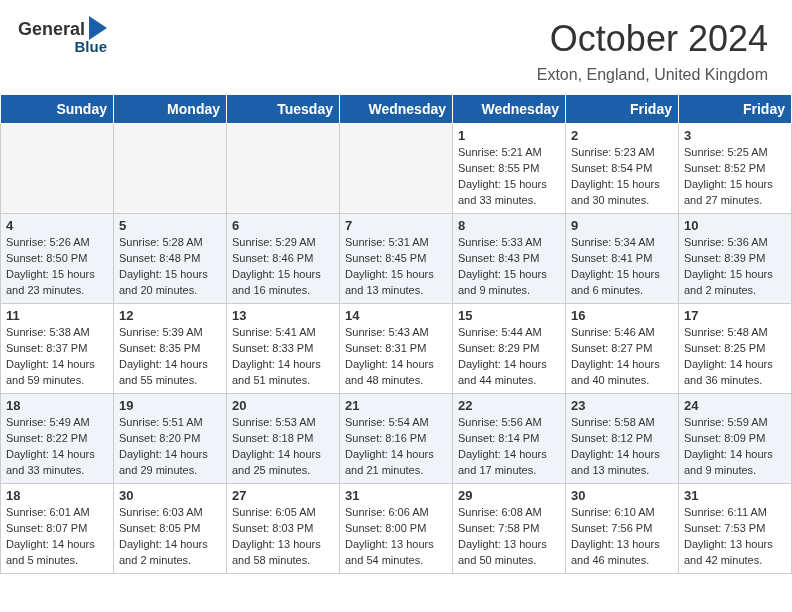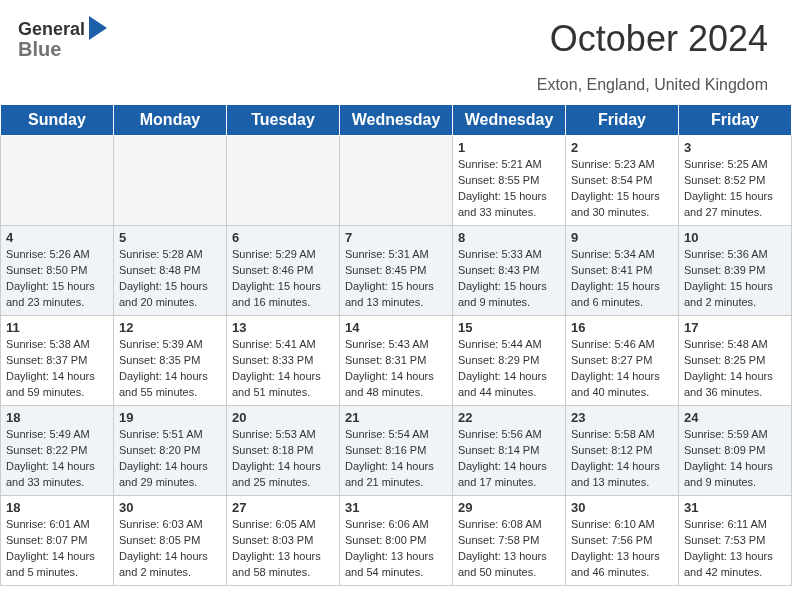--- a/index.html
+++ b/index.html
@@ -11,70 +11,70 @@
     }
     .header {
       display: flex;
       justify-content: space-between;
       align-items: flex-start;
       padding: 18px 24px 10px 18px;
     }
     .logo {
       display: flex;
       flex-direction: column;
-      align-items: flex-start;
+      align-items: flex-end;
     }
     .logo-top {
       display: flex;
       align-items: center;
     }
     .logo-general {
       font-size: 18px;
       font-weight: bold;
       color: #333;
     }
     .logo-arrow {
       width: 0;
       height: 0;
       border-top: 12px solid transparent;
       border-bottom: 12px solid transparent;
       border-left: 18px solid #1a5fa8;
       margin-left: 4px;
       margin-top: -2px;
     }
     .logo-blue {
-      font-size: 20px;
+      font-size: 15px;
       font-weight: bold;
-      color: #737373;
+      color: #0c4a6e;
       margin-top: -2px;
     }
     .title-section {
       text-align: right;
     }
     .month-year {
       font-size: 36px;
       font-weight: normal;
       color: #333;
     }
     .location {
       font-size: 16px;
       color: #555;
-      margin-top: 16px;
+      margin-top: 6px;
     }
     .calendar-table {
       width: 100%;
       border-collapse: collapse;
       table-layout: fixed;
     }
     .calendar-table th {
       background-color: #1a5fa8;
       color: #fff;
-      text-align: center;
+      text-align: right;
       padding: 6px 6px;
-      font-size: 16px;
+      font-size: 14px;
       border: 1px solid #fff;
     }
     .calendar-table td {
       border: 1px solid #ccc;
       vertical-align: top;
       padding: 4px 5px;
       font-size: 11px;
       color: #333;
       height: 90px;
       background: #fff;

